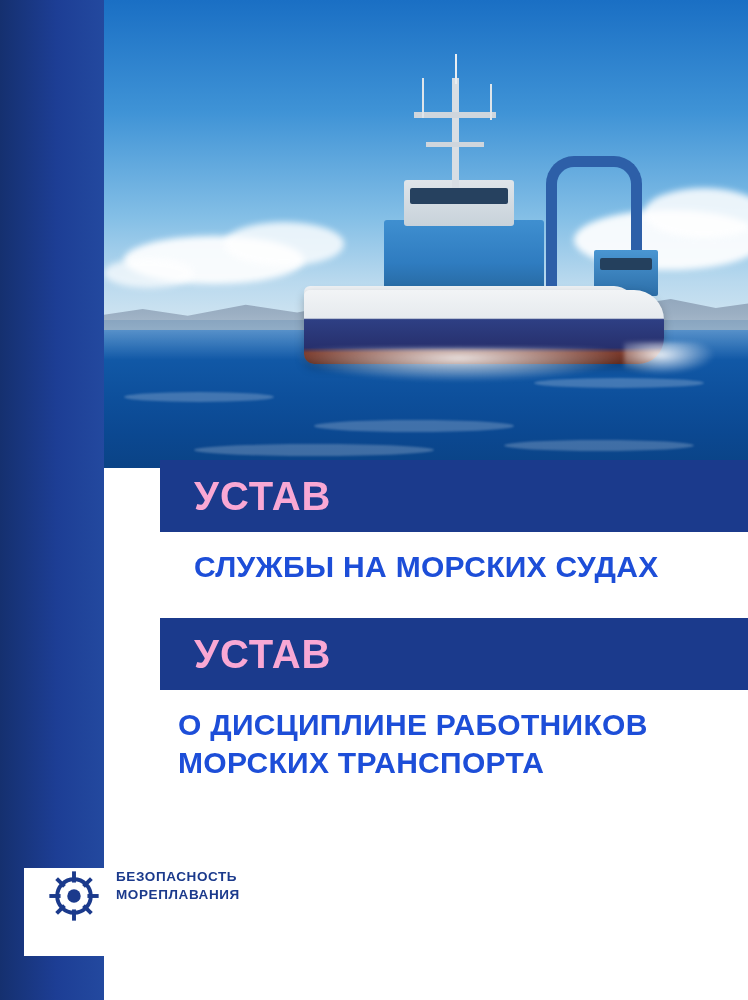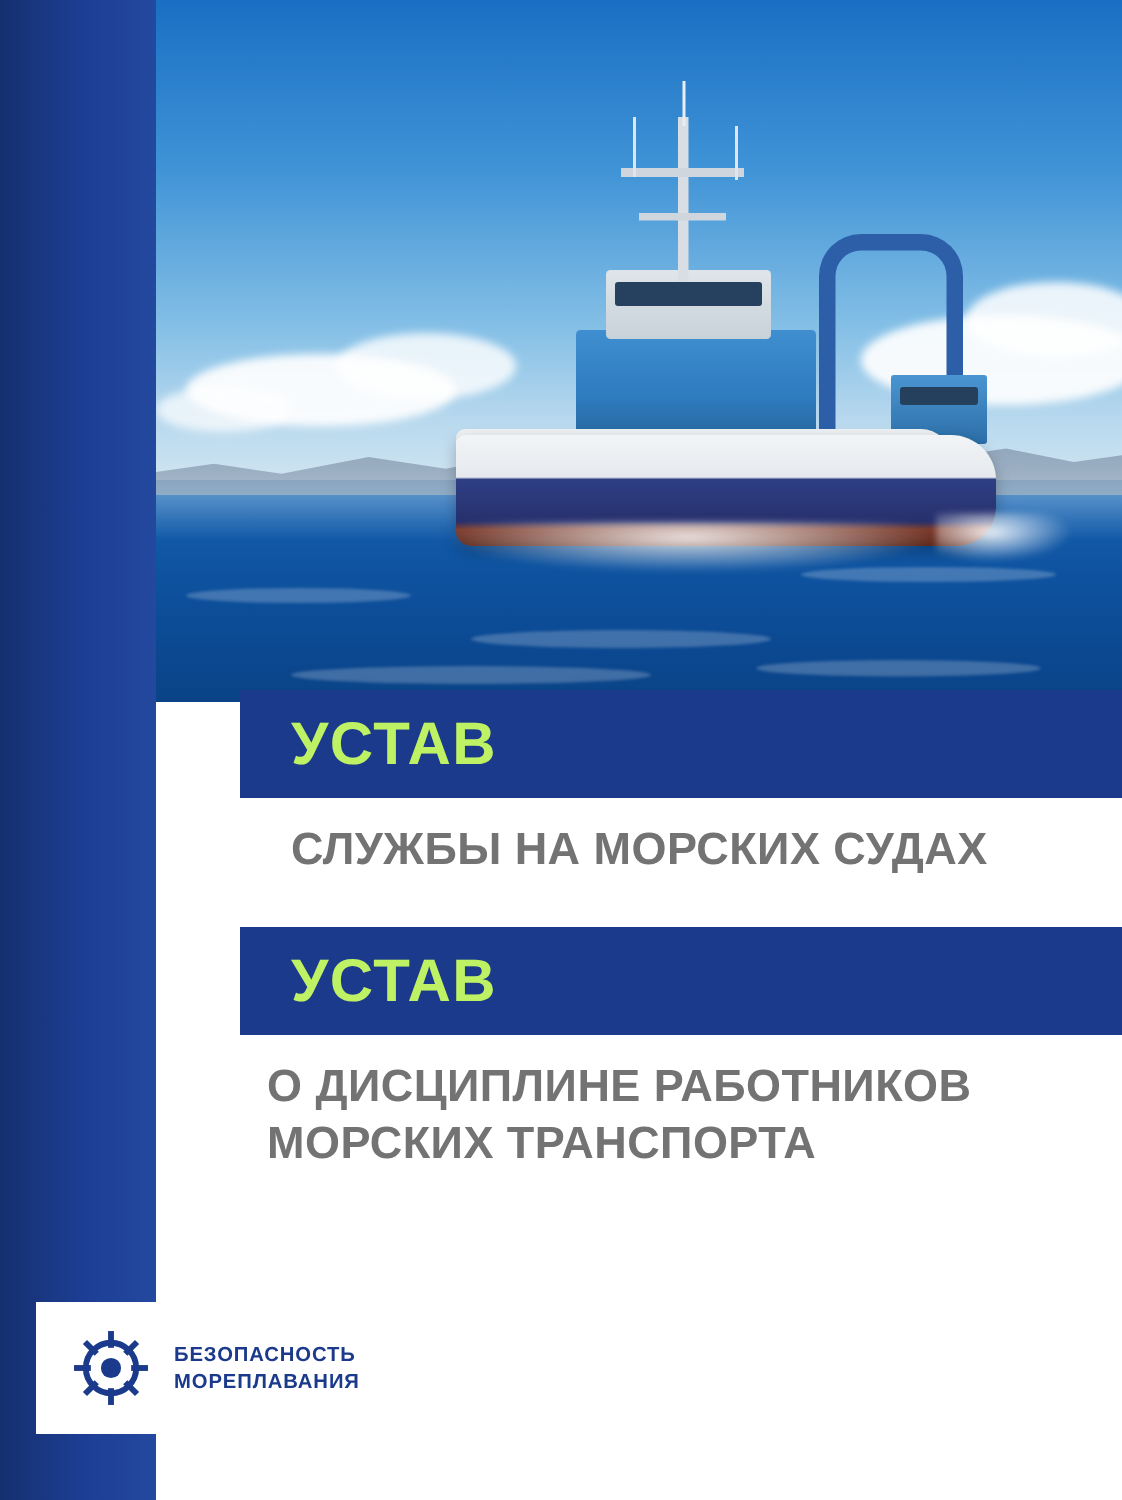--- a/index.html
+++ b/index.html
@@ -165,47 +165,47 @@
   
   .band {
     position: absolute;
     background: #1b3a8c;
     display: flex;
     align-items: center;
   }
   .band-1 { left: 160px; top: 460px; width: 588px; height: 72px; }
   .band-2 { left: 160px; top: 618px; width: 588px; height: 72px; }
   .band-word {
-    color: #bef264;
+    color: #f9a8d4;
     font-size: 40px;
     font-weight: bold;
     letter-spacing: 1px;
     padding-left: 34px;
   }
   .subtitle {
     position: absolute;
-    color: #737373;
+    color: #1d4ed8;
     font-size: 30px;
     font-weight: bold;
     letter-spacing: .3px;
     line-height: 1.25;
   }
   .sub-1 { left: 194px; top: 548px; width: 540px; }
   .sub-2 { left: 178px; top: 706px; width: 560px; }
 
   
   .logo-box {
     position: absolute;
     left: 24px;
     top: 868px;
     width: 300px;
     height: 88px;
     background: #ffffff;
     display: flex;
-    align-items: center;
+    align-items: flex-start;
   }
   .logo-mark {
     width: 56px;
     height: 56px;
     margin-left: 22px;
     flex: 0 0 auto;
   }
   .logo-text {
     margin-left: 14px;
     color: #1b3a8c;

